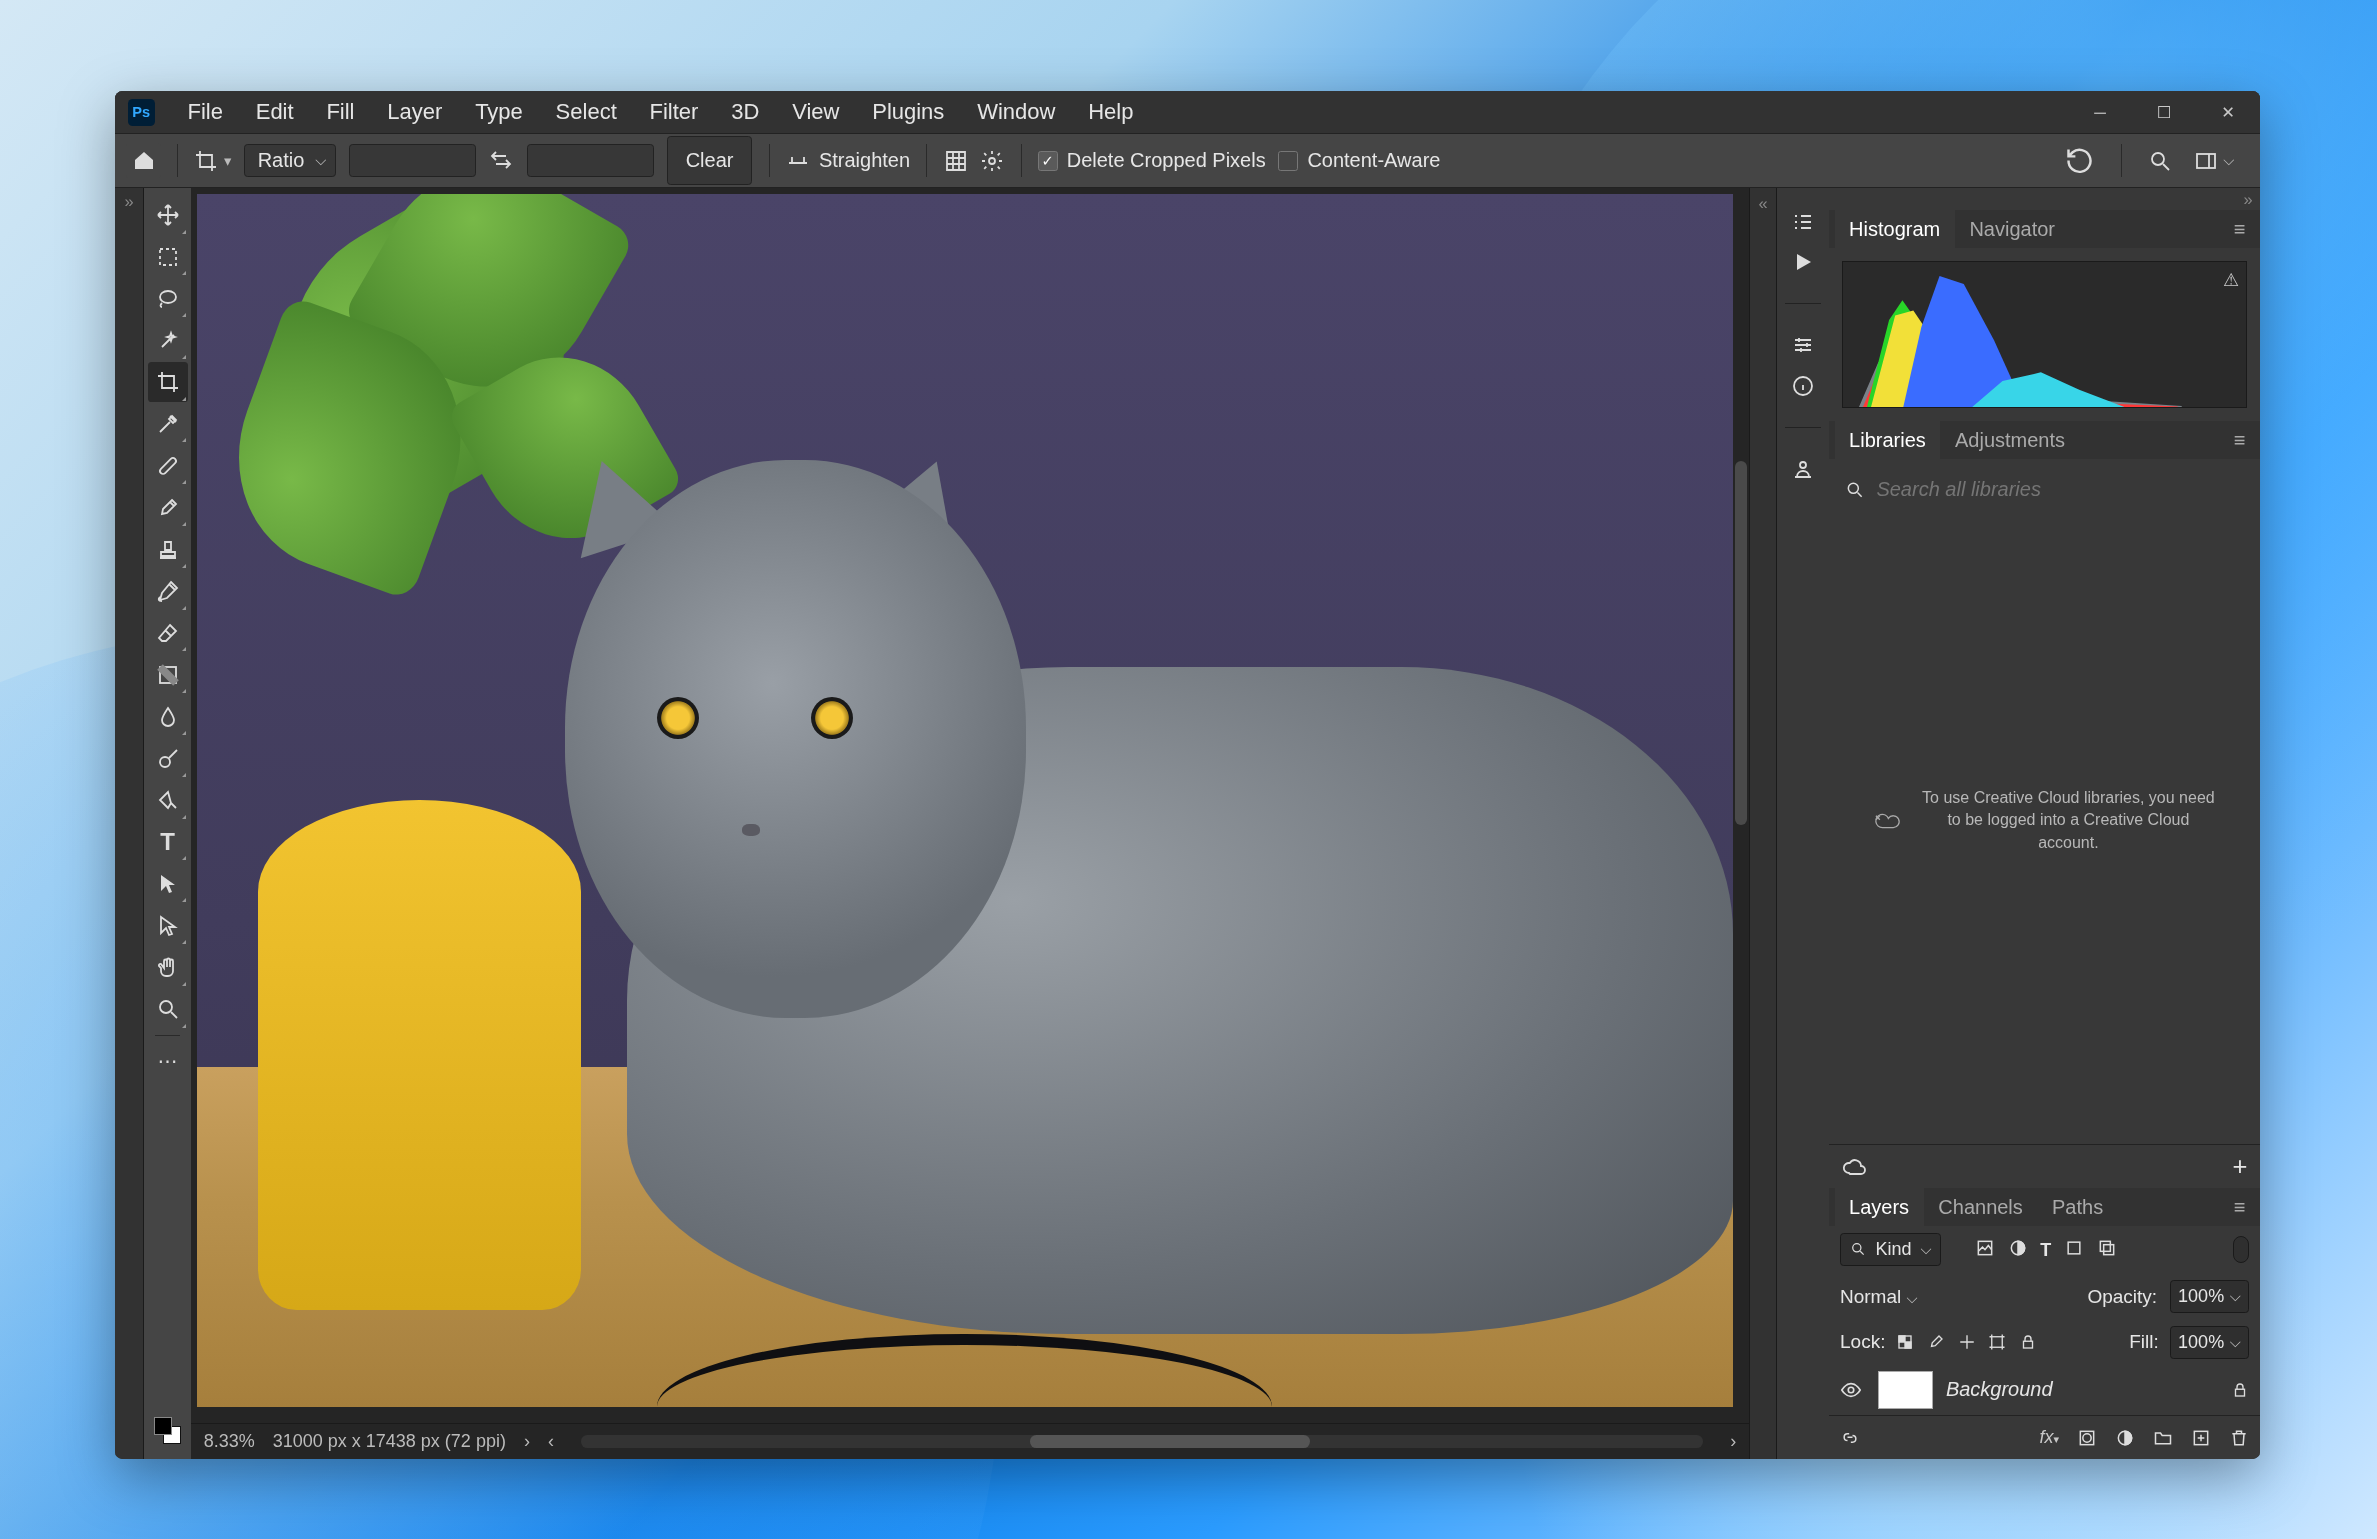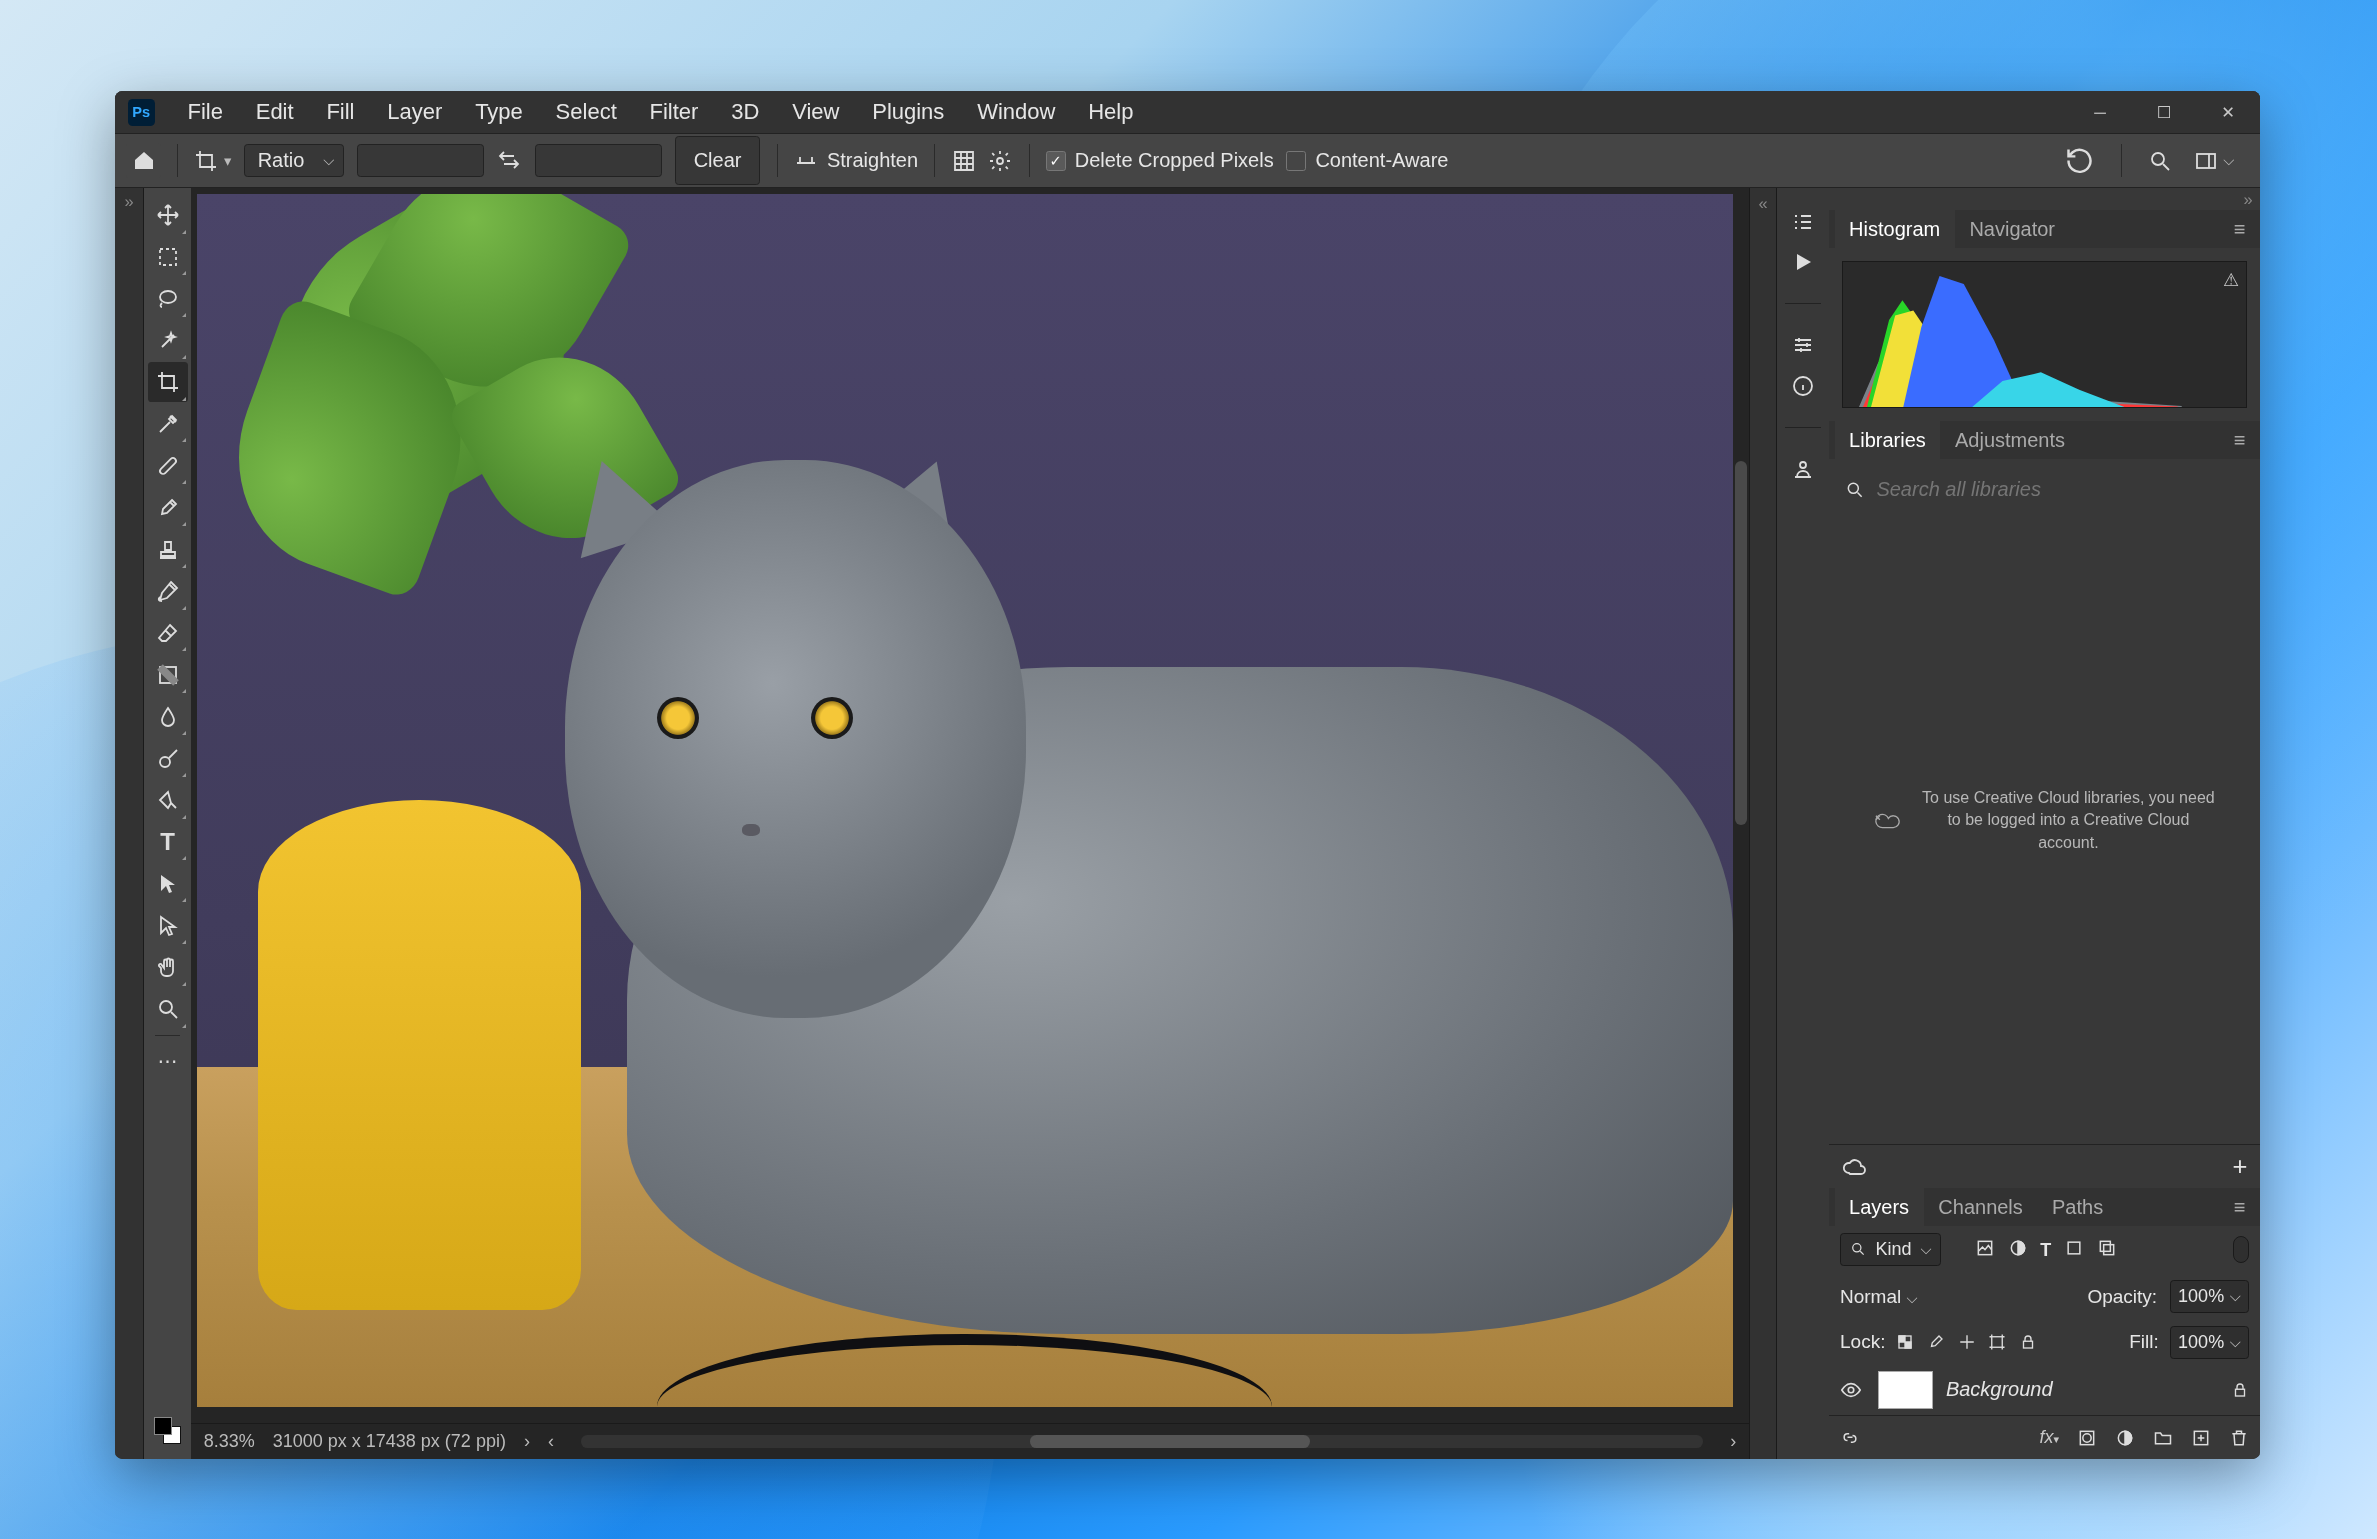--- a/index.html
+++ b/index.html
@@ -20,21 +20,21 @@
 .win-ctrls{margin-left:auto;display:flex}
 .win-ctrls div{width:64px;height:42px;display:flex;align-items:center;justify-content:center;color:#c8c8c8;font-size:16.4px}
 
 
 .optbar{height:55px;background:#454545;border-top:0.9px solid #222;border-bottom:0.9px solid #222;display:flex;align-items:center;padding:0 11px;gap:12.7px}
 .optbar .divider{width:0.9px;height:33px;background:#2a2a2a;margin:0 3.6px}
 .home-btn{width:35px;height:35px;display:flex;align-items:center;justify-content:center;background:#454545;border-radius:3.6px}
 .crop-presel{display:flex;align-items:center;gap:5.5px}
 .crop-ic{width:25.5px;height:25.5px}
 .chev{font-size:14.6px;color:#bbb}
-.dropdown{background:#373737;border:0.9px solid #222;height:33px;display:flex;align-items:center;padding:0 9px 0 12.7px;font-size:20px;border-radius:3.6px;gap:19px}
+.dropdown{background:#373737;border:0.9px solid #222;height:33px;display:flex;align-items:center;padding:0 9px 0 12.7px;font-size:20px;border-radius:3.6px;gap:11px}
 .num-in{width:127px;height:33px;background:#373737;border:0.9px solid #222;border-radius:3.6px}
 .swap{width:25.5px;height:25.5px;color:#ddd}
 .clear-btn{height:49px;background:#373737;border:0.9px solid #222;padding:0 18px;border-radius:3.6px;display:flex;align-items:center;font-size:20px}
 .straighten{display:flex;align-items:center;gap:9px}
 .check{display:flex;align-items:center;gap:9px;font-size:20px}
 .cbox{width:20px;height:20px;border:0.9px solid #777;border-radius:2.7px;display:flex;align-items:center;justify-content:center;font-size:14.6px}
 .cbox.on{background:#5a5a5a;color:#fff}
 .opt-right{margin-left:auto;display:flex;align-items:center;gap:22px;padding-right:14.6px}
 
 

